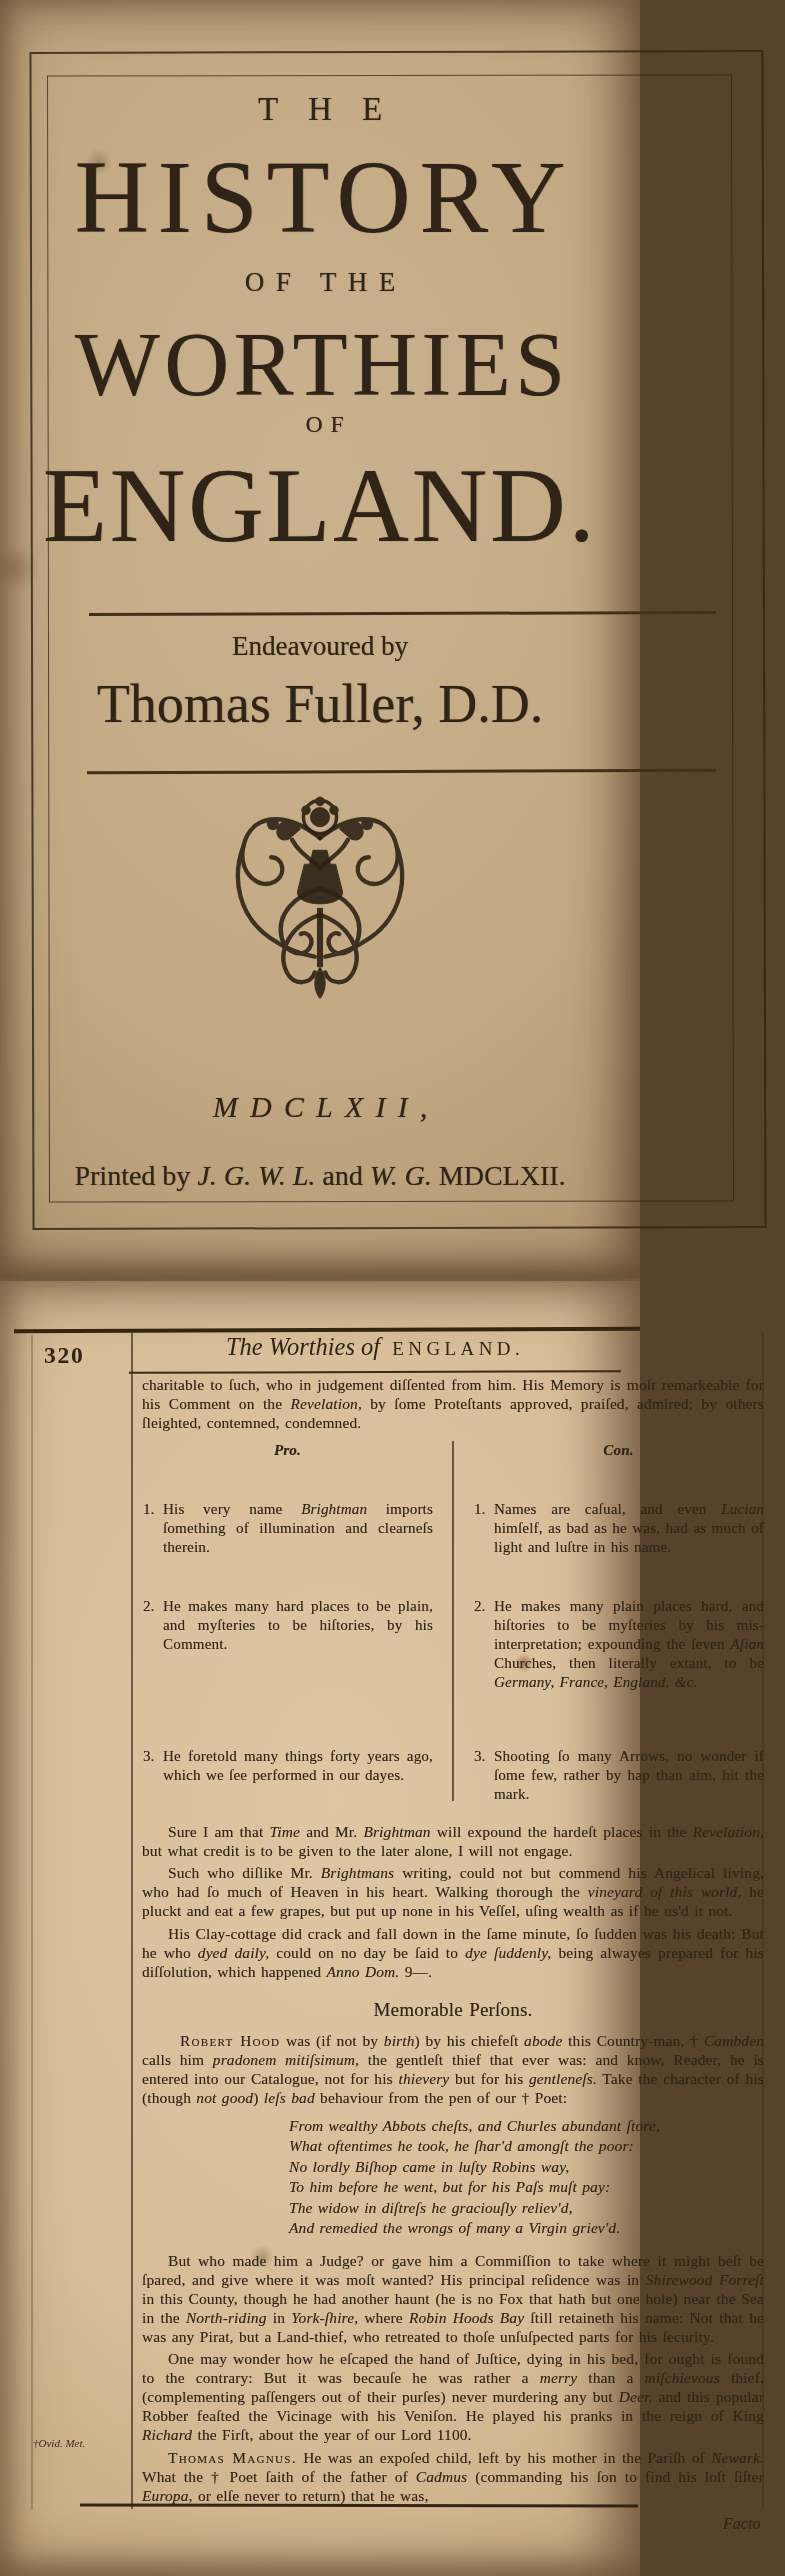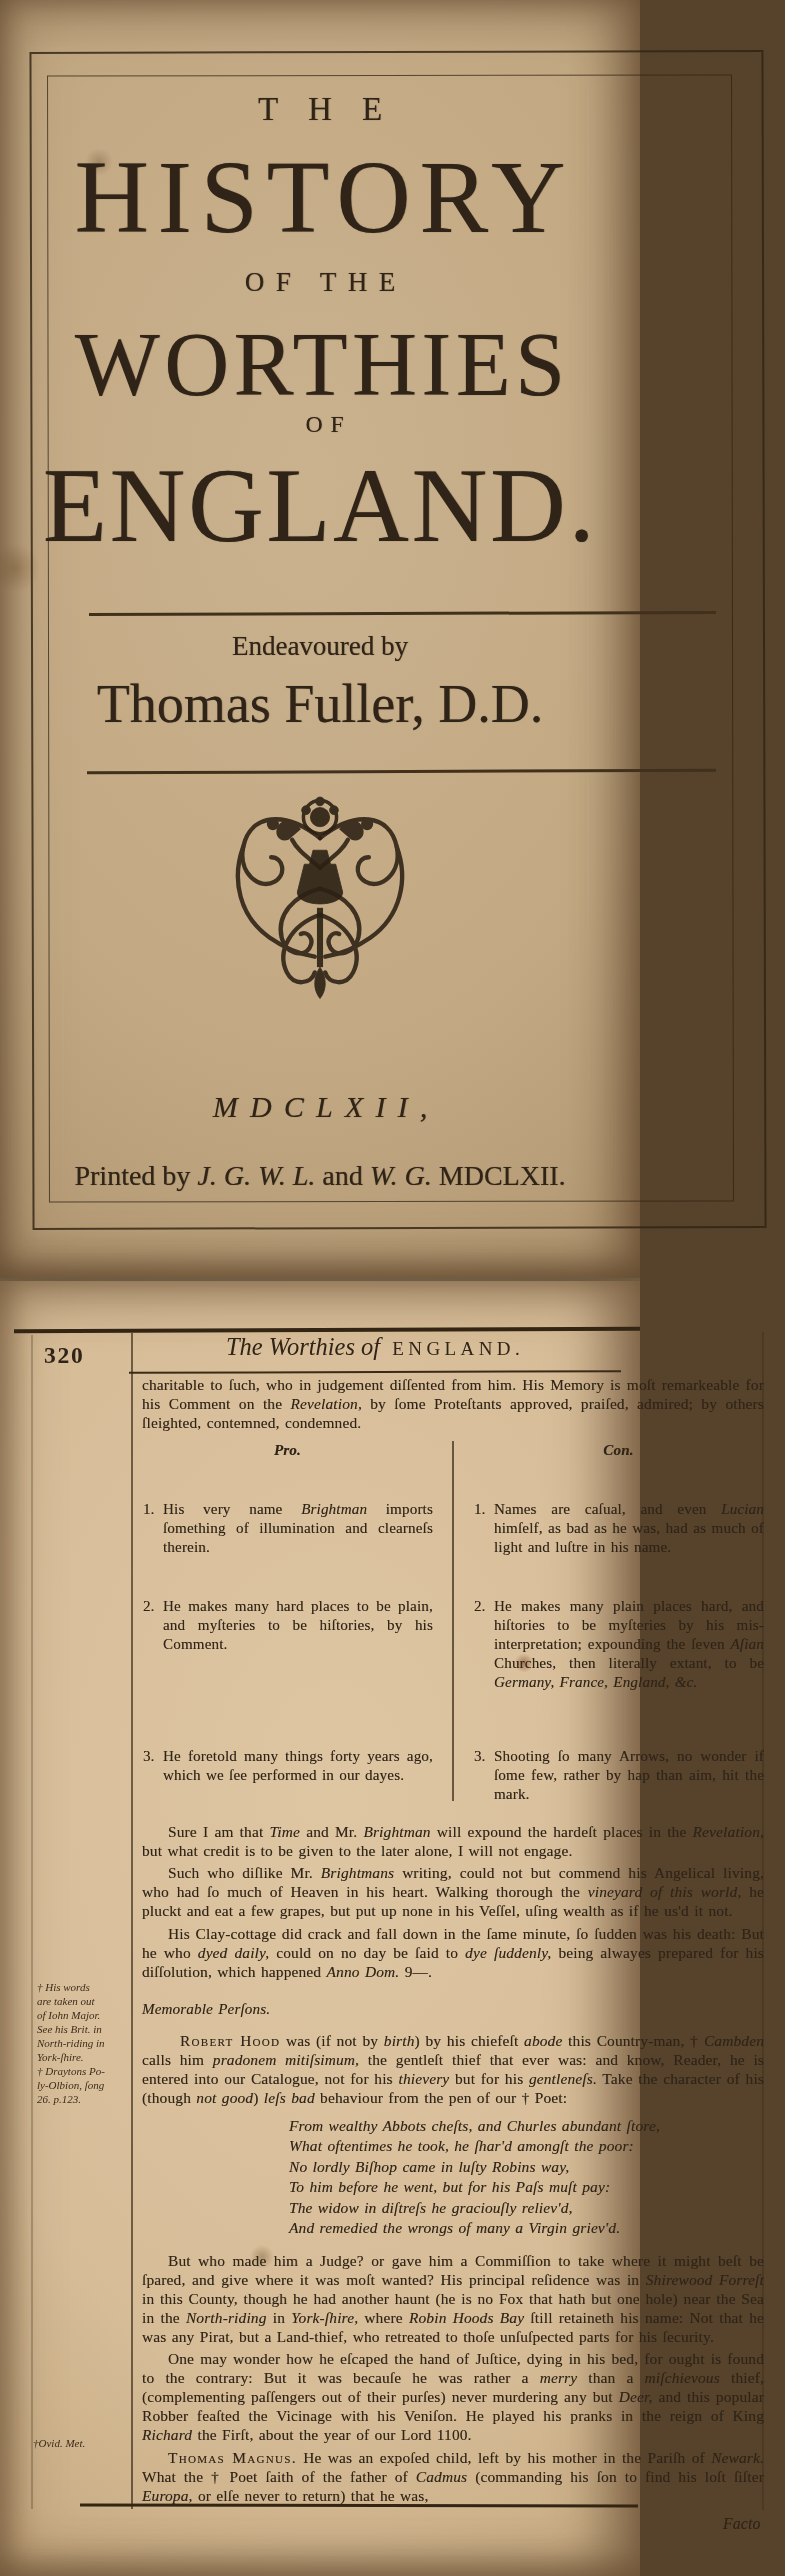--- a/index.html
+++ b/index.html
@@ -74,21 +74,21 @@
   .procon{position:relative;display:grid;grid-template-columns:1fr 1fr;column-gap:26px;row-gap:5.2px;
     margin:8.7px 0 17.5px;font-size:15px;gap:40px;}
   .pcd{position:absolute;left:calc(50% - 0.9px);top:0;bottom:3.5px;width:1.7px;background:rgba(54,40,22,.7);}
   .pch{grid-row:1;text-align:center;font-style:italic;font-weight:600;}
   .pch.pro{grid-column:1;} .pch.con{grid-column:2;}
   .pci{position:relative;padding-left:21px;text-align:justify;}
   .pci .num{position:absolute;left:0.9px;}
   .r1{grid-row:2;} .r2{grid-row:3;} .r3{grid-row:4;margin-top:15.7px;}
   .cl{grid-column:1;} .cr{grid-column:2;}
 
-  .mem-heading{margin:19px 0 12.2px;font-style:italic;font-size:15px;}
+  .mem-heading{margin:19px 0 12.2px;text-align:center;font-size:19px;}
   .poem{margin:8.7px 0 12.2px;padding-left:147px;font-style:italic;font-size:15.3px;line-height:20.5px;
     text-align:left;text-indent:0;}
   .catchword{margin-top:8.7px;text-align:right;font-style:italic;font-size:15.7px;padding-right:3.5px;}
 </style>
 </head>
 <body>
 
 <div class="canvas">
 
   <section class="page page1">
@@ -142,31 +142,20 @@
     <div class="p2-pageno">320</div>
     <div class="p2-header">
       <span class="hdr-it">The Worthies of</span>
       <span class="hdr-caps">ENGLAND.</span>
     </div>
     <div class="rule p2-headrule"></div>
     <div class="vline p2-vrule"></div>
     <div class="vline p2-leftedge"></div>
     <div class="vline p2-rightrule"></div>
 
-    <div class="margin-note note1">
-      <div>† His words</div>
-      <div>are taken out</div>
-      <div>of Iohn Major.</div>
-      <div>See his Brit. in</div>
-      <div>North-riding in</div>
-      <div>York-ſhire.</div>
-      <div>† Draytons Po-</div>
-      <div>ly-Olbion, ſong</div>
-      <div>26. p.123.</div>
-    </div>
     <div class="margin-note note2">†Ovid. Met.</div>
 
     <main class="p2-text">
       <p><span>charitable to ſuch, who in judgement diſſented from him. His Memory is moſt remarkeable for his Comment on the </span><span class="it">Revelation,</span><span> by ſome Proteſtants approved, praiſed, admired; by others ſleighted, contemned, condemned.</span></p>
 
       <div class="procon">
         <div class="pcd"></div>
         <div class="pch pro">Pro.</div>
         <div class="pch con">Con.</div>
 

